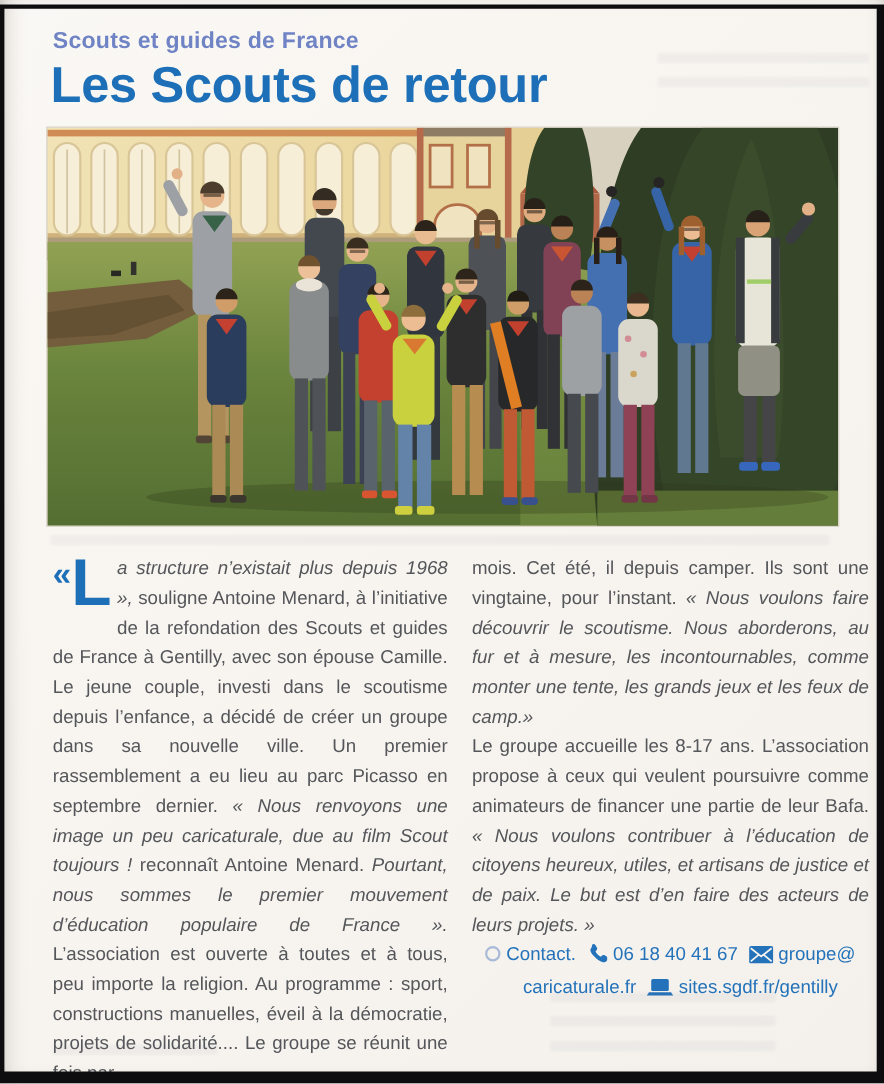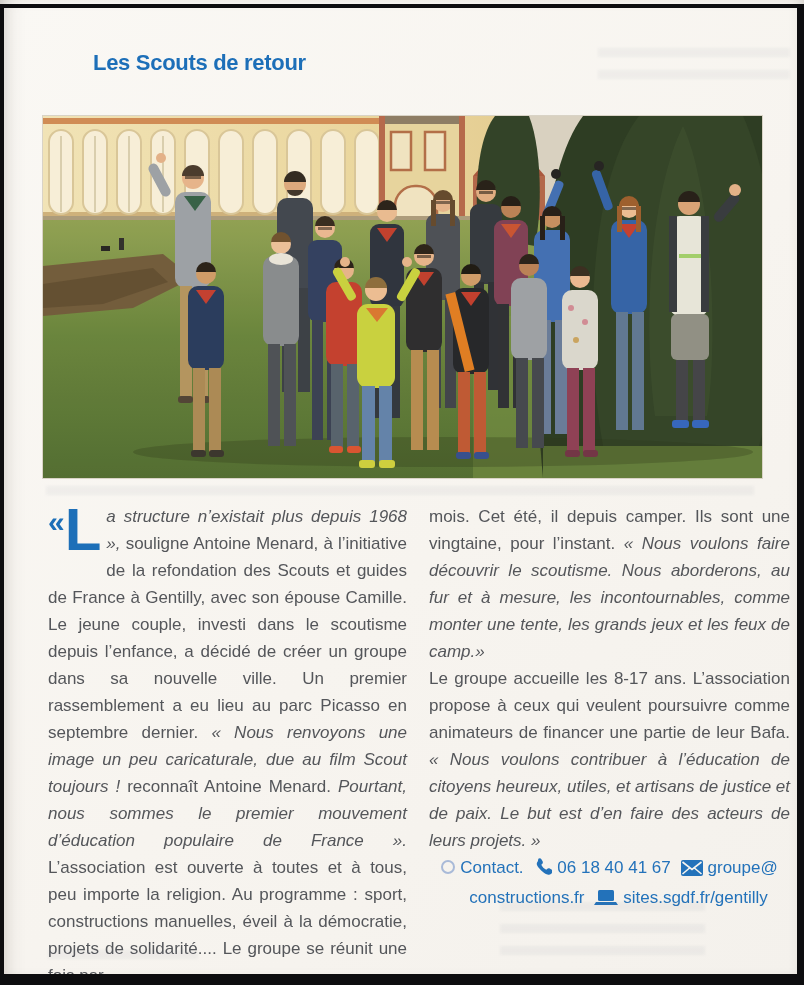--- a/index.html
+++ b/index.html
@@ -17,21 +17,21 @@
     position:absolute;left:0;top:4px;right:0;bottom:0;
     border:solid #0d0d0f;border-width:4px 7px 11px 4px;
     pointer-events:none;z-index:40;
   }
   .kicker{
     position:absolute;left:48px;top:26px;
     font-size:21px;font-weight:700;color:#7084c5;letter-spacing:.2px;
   }
   .headline{
     position:absolute;left:46px;top:50px;
-    font-size:22px;font-weight:700;color:#1d6fb8;letter-spacing:-.3px;margin-left:47px;
+    font-size:46px;font-weight:700;color:#1d6fb8;letter-spacing:-.3px;
   }
   .photo{
     position:absolute;left:43px;top:116px;width:719px;height:362px;
     outline:1px solid #d9d3c6;background:#d8d2c4;
   }
   .photo svg{display:block;width:719px;height:362px;}
   .col{
     position:absolute;top:503px;
     font-size:17px;line-height:27px;color:#54565a;
     text-align:justify;
@@ -60,20 +60,21 @@
 </head>
 <body>
 
 <div class="page">
 
   <div class="ghost" style="left:598px;top:48px;width:192px;height:44px;"></div>
   <div class="ghost" style="left:46px;top:486px;width:708px;height:12px;"></div>
   <div class="ghost" style="left:500px;top:902px;width:205px;height:62px;"></div>
   <div class="ghost" style="left:48px;top:950px;width:150px;height:18px;"></div>
 
+  <div class="kicker">Scouts et guides de France</div>
   <div class="headline">Les Scouts de retour</div>
 
   <div class="photo">
     <svg viewBox="0 0 719 362" xmlns="http://www.w3.org/2000/svg">
       <defs>
         <linearGradient id="grass" x1="0" y1="0" x2="0" y2="1">
           <stop offset="0" stop-color="#8da052"></stop>
             <stop offset=".45" stop-color="#64823a"></stop>
             <stop offset="1" stop-color="#4c6a2f"></stop>
         </linearGradient>
@@ -361,21 +362,21 @@
         <span class="ring"></span><span>Contact.</span>
         <span class="cicon"><svg width="19" height="19" viewBox="0 0 22 22">
               <path fill="#2372ba" d="M6.2 2.1c1.1-1 2.8-.8 3.5.5l1.4 2.4c.6 1 .4 2.3-.5 3.1l-1 1c1.2 2.5 3.2 4.5 5.7 5.7l1-1c.8-.9 2.1-1.1 3.1-.5l2.4 1.4c1.3.7 1.5 2.4.5 3.5l-1.2 1.2c-1.1 1.1-2.8 1.6-4.3 1-2.6-1-5.1-2.6-7.3-4.8S5.6 11.9 4.6 9.3c-.6-1.5-.1-3.2 1-4.3z"></path>
             </svg></span><span>06 18 40 41 67</span>
         <span class="cicon"><svg width="22" height="16" viewBox="0 0 22 16">
               <rect width="22" height="16" rx="2" fill="#2372ba"></rect>
               <path d="M1.5 2 L11 9.5 L20.5 2 M1.5 14 L8.6 8 M20.5 14 L13.4 8" stroke="#f6f4ef" stroke-width="1.6" fill="none"></path>
             </svg></span><span>groupe@</span>
       </div>
       <div class="ln ind">
-        <span>constructions.fr</span>
+        <span>caricaturale.fr</span>
         <span class="cicon"><svg width="24" height="17" viewBox="0 0 24 17">
               <rect x="4" y="1" width="16" height="11" rx="1.5" fill="#2372ba"></rect>
               <rect x="6" y="3" width="12" height="7" fill="#2372ba"></rect>
               <path d="M2 13 L22 13 L24 16 L0 16 Z" fill="#2372ba"></path>
             </svg></span><span>sites.sgdf.fr/gentilly</span>
       </div>
     </div>
   </div>
 
 </div>

